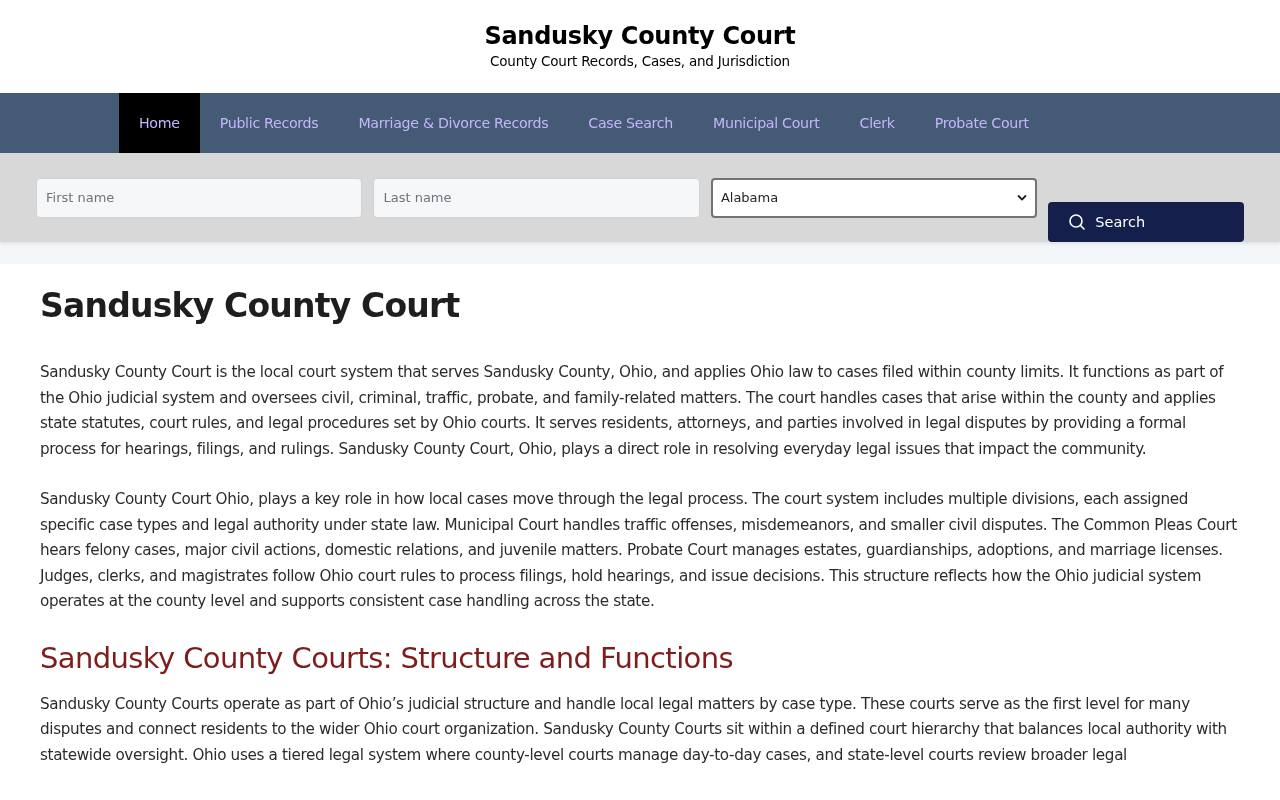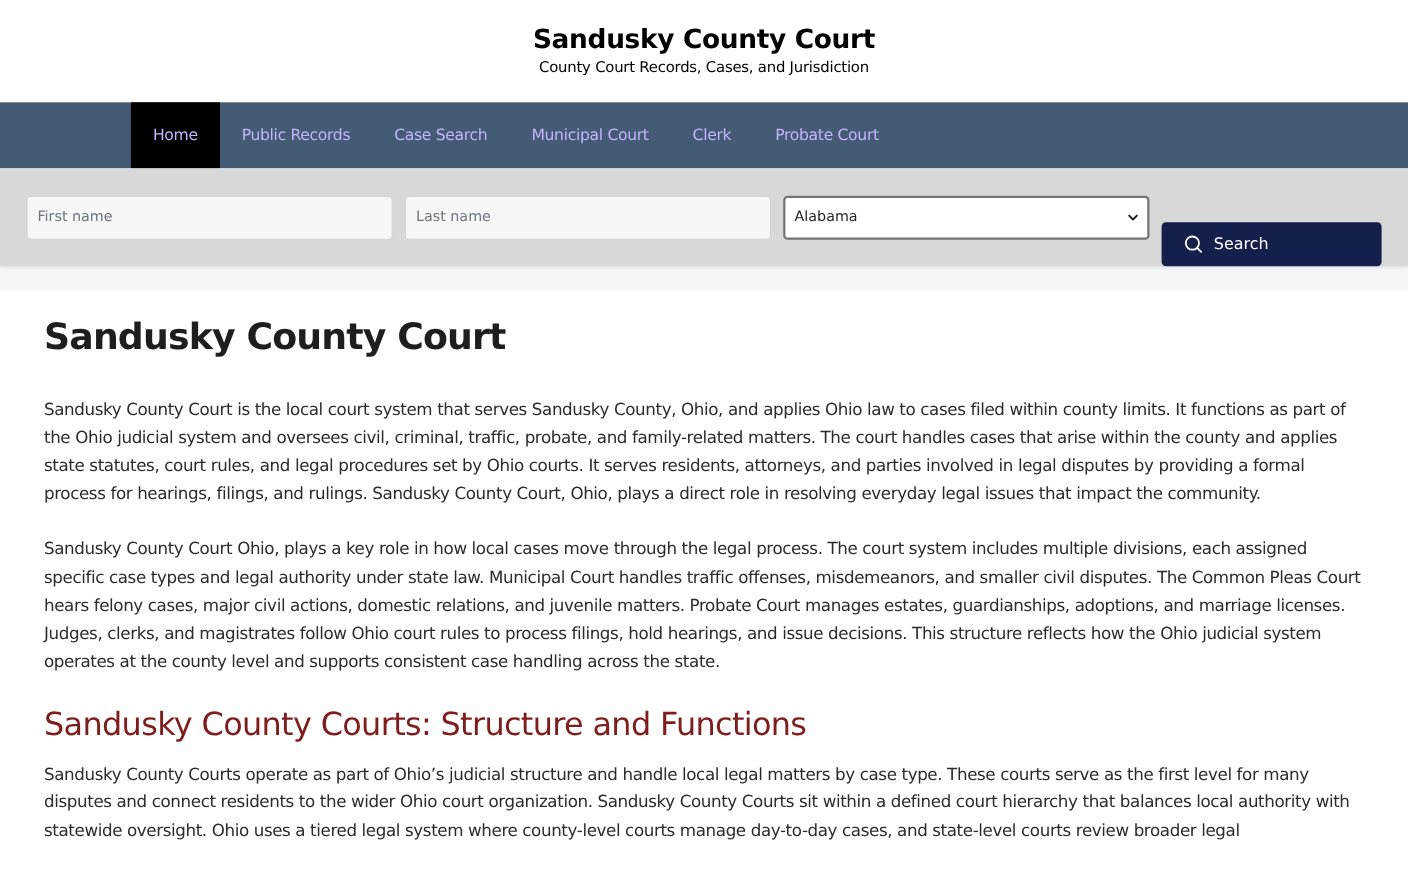--- a/index.html
+++ b/index.html
@@ -46,21 +46,21 @@
       letter-spacing: -0.3px;
       cursor: pointer;
     }
     .nav-item.active { background: #000000; }
 
     .search-bar {
       height: 89px;
       background: #d8d8d8;
       display: flex;
       align-items: center;
-      padding: 0 24px;
+      padding: 0 36px;
       gap: 11px;
       box-shadow: 0 2px 3px rgba(0,0,0,0.08);
       position: relative;
       z-index: 2;
     }
     .search-field {
       width: 334px;
       height: 40px;
       border: 1px solid #cfd3d7;
       border-radius: 4px;
@@ -146,20 +146,21 @@
 <body>
 
 <header class="site-header">
   <div class="site-title">Sandusky County Court</div>
   <div class="site-subtitle">County Court Records, Cases, and Jurisdiction</div>
 </header>
 
 <nav class="main-nav">
   <a class="nav-item active">Home</a>
   <a class="nav-item">Public Records</a>
+  <a class="nav-item">Marriage &amp; Divorce Records</a>
   <a class="nav-item">Case Search</a>
   <a class="nav-item">Municipal Court</a>
   <a class="nav-item">Clerk</a>
   <a class="nav-item">Probate Court</a>
 </nav>
 
 <section class="search-bar">
   <input class="search-field" type="text" placeholder="First name" style="">
   <input class="search-field" type="text" placeholder="Last name" style="">
   <div class="state-select">

